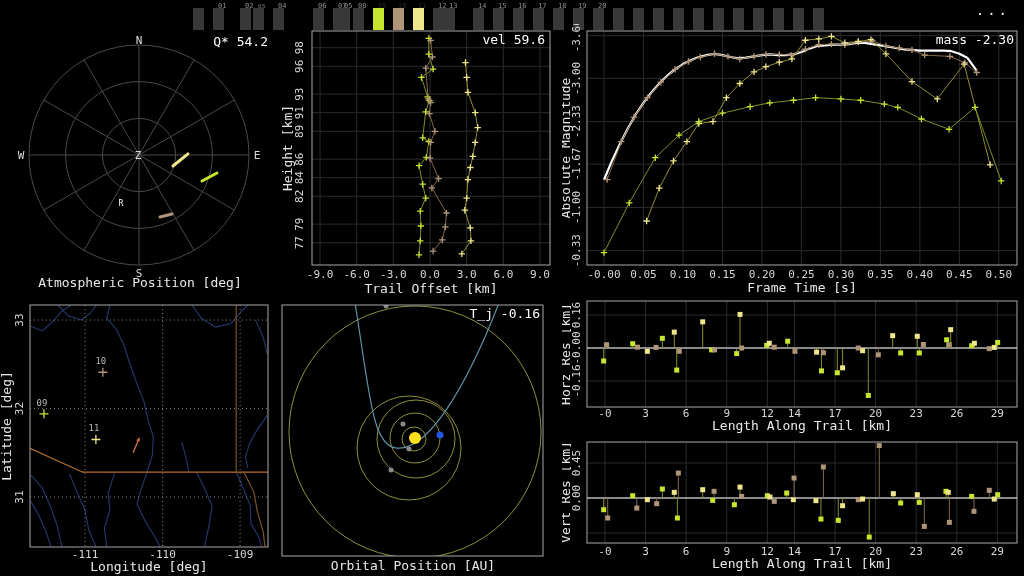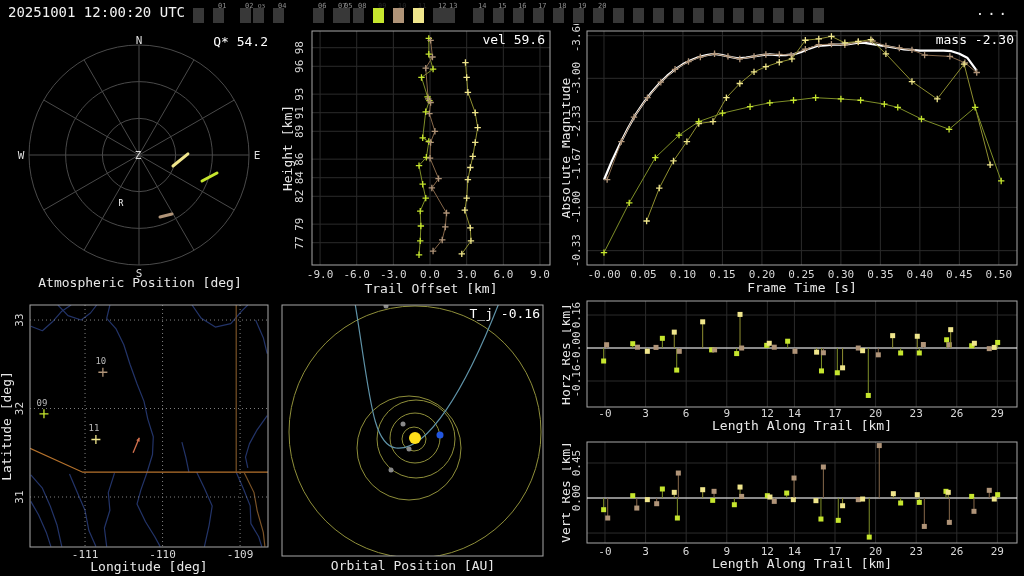--- a/index.html
+++ b/index.html
@@ -1,41 +1,40 @@
 <!DOCTYPE html>
 <html><head>
 <meta charset="utf-8">
 <style>
   html,body{margin:0;padding:0;background:#000;width:1024px;height:576px;overflow:hidden;}
   body{font-family:"DejaVu Sans Mono","Liberation Mono",monospace;-webkit-font-smoothing:none;}
   #screen{position:absolute;left:0;top:0;width:1024px;height:576px;background:#000;}
   #top-bar{position:absolute;left:0;top:0;width:1024px;height:24px;background:#000;}
   #timestamp{position:absolute;left:8px;top:4px;font-size:14px;color:#f2f2f2;white-space:pre;}
   #frame-strip{position:absolute;left:0;top:0;width:900px;height:24px;}
-  .frame{position:absolute;top:8px;width:11px;height:15px;background:#383838;}
+  .frame{position:absolute;top:8px;width:11px;height:22px;background:#383838;}
   .frame .flabel{position:absolute;left:5px;top:-6px;font-size:7px;line-height:8px;color:#8f8f8f;letter-spacing:0;}
   .frame.active .flabel{color:#1c1c1c;font-weight:bold;}
   #menu-dots{position:absolute;right:14px;top:2px;font-size:14px;color:#eee;letter-spacing:3px;}
   #watermark{position:absolute;left:4px;top:588px;font-size:8px;color:#2e2e2e;text-align:right;}
   svg{position:absolute;display:block;}
   svg text{font-family:"DejaVu Sans Mono","Liberation Mono",monospace;}
   #polar-svg{left:0;top:24px;}
   #trail-svg{left:280px;top:24px;}
   #mass-svg{left:562px;top:24px;}
   #map-svg{left:0;top:300px;}
   #orbital-svg{left:280px;top:300px;}
   #horz-svg{left:562px;top:295px;}
   #vert-svg{left:562px;top:435px;}
 </style>
 </head>
 <body>
 
 <div id="screen">
   <div id="top-bar">
-    <span id="timestamp">20251001 12:00:20 UTC</span>
     <div id="frame-strip">
         <div class="frame" style="left: 193px;"></div>
         <div class="frame" style="left: 213px;">
           <span class="flabel">01</span>
         </div>
         <div class="frame" style="left: 240px;">
           <span class="flabel">02</span>
         </div>
         <div class="frame" style="left: 253px; font-family: Liberation Serif, serif;">
           <span class="flabel">03</span>

